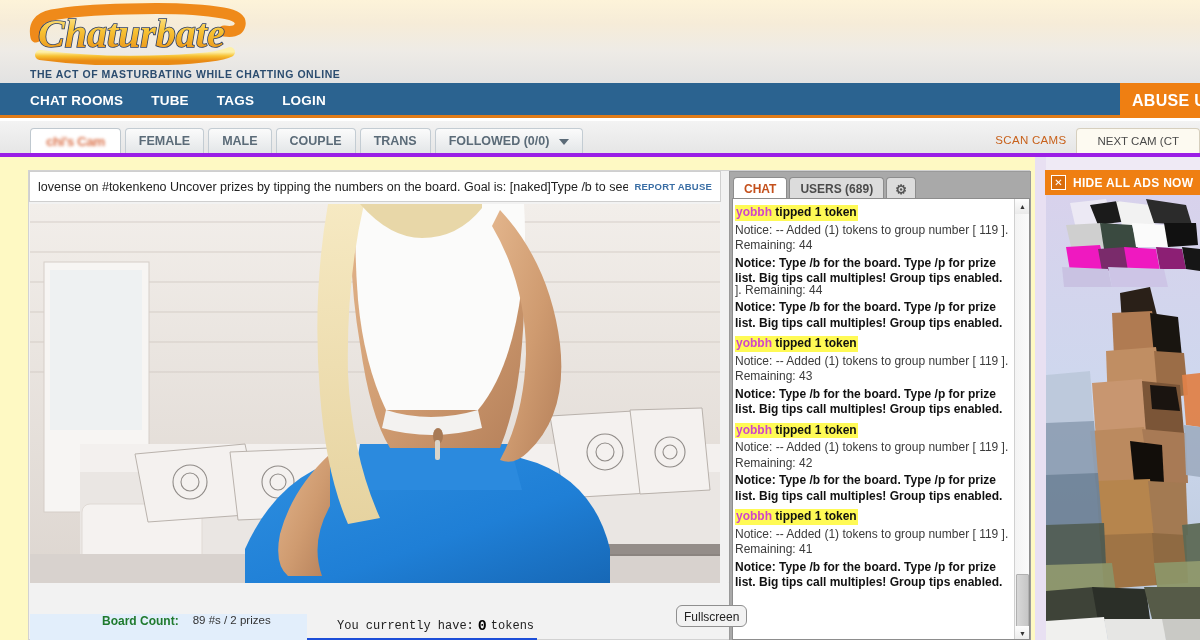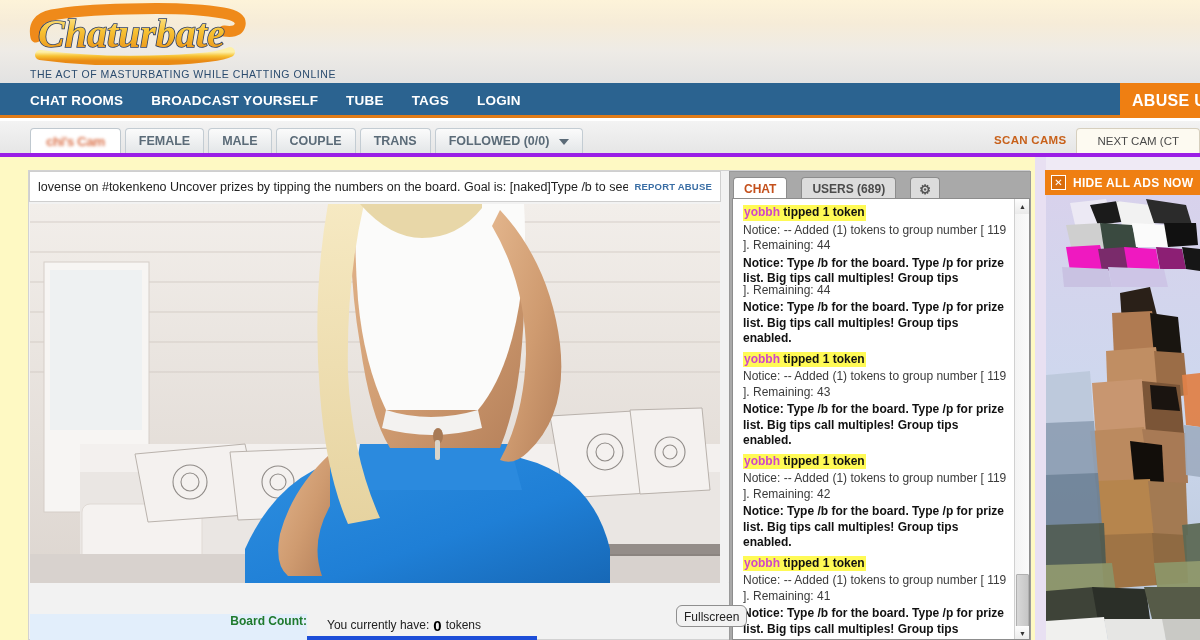--- a/index.html
+++ b/index.html
@@ -15,21 +15,21 @@
   
   .header {
     position: absolute; left: 0; top: 0; width: 1200px; height: 83px;
     background: linear-gradient(to bottom, #fdf3d9 0%, #f6ecd8 28%, #eeebe6 62%, #e2e2e2 100%);
   }
   .logo-wrap { position: absolute; left: 18px; top: 3px; width: 270px; height: 62px; }
   .logo-svg { display: block; }
   .tagline {
     position: absolute; left: 30px; top: 68px;
     font-size: 10.5px; letter-spacing: 0.55px; color: #2b4c6f;
-    font-weight: normal; white-space: nowrap;
+    font-weight: bold; white-space: nowrap;
   }
 
   
   .navbar {
     position: absolute; left: 0; top: 83px; width: 1200px; height: 35px;
     background: #2b6390;
     border-bottom: 3px solid #e07b17;
   }
   .nav-items { position: absolute; left: 30px; top: 0; height: 35px; display: flex; align-items: center; gap: 0; }
   .nav-item {
@@ -65,21 +65,21 @@
   .tab.active .obscured {
     filter: blur(1.4px); opacity: .75; letter-spacing: -0.5px;
   }
   .tab .caret {
     display: inline-block; margin-left: 6px;
     border-left: 5px solid transparent; border-right: 5px solid transparent;
     border-top: 6px solid #5b6b78; vertical-align: middle;
   }
   .subnav-right { position: absolute; right: 0; top: 7px; display: flex; align-items: flex-end; gap: 0; }
   .scan-cams {
-    font-size: 11.5px; font-weight: bold; color: #c8611b; letter-spacing: 0.3px;
+    font-size: 11.5px; font-weight: normal; color: #c8611b; letter-spacing: 0.3px;
     line-height: 25px; padding: 0 10px; cursor: pointer; white-space: nowrap;
   }
   .next-cam {
     height: 25px; line-height: 25px; padding: 0 20px;
     font-size: 11.5px; color: #4a4a4a; white-space: nowrap;
     background: #fdfaf1; border: 1px solid #d6cfbe; border-bottom: none;
     border-radius: 4px 4px 0 0; overflow: hidden; cursor: pointer;
   }
 
   
@@ -121,56 +121,56 @@
     border: 1px solid #cfcfcf; border-radius: 2px; cursor: col-resize;
   }
 
   
   .info-strip {
     position: absolute; left: 1px; top: 443px; width: 690px; height: 26px;
     display: flex; align-items: center;
   }
   .board-count-box {
     width: 277px; height: 26px; background: #e2eefb;
-    display: flex; align-items: flex-end; padding-left: 72px; gap: 14px; flex-direction: column;
+    display: flex; align-items: flex-start; padding-left: 72px; gap: 14px;
   }
   .board-count-label { font-size: 12px; font-weight: bold; color: #1f7a2e; white-space: nowrap; }
   .board-count-value { font-size: 11.5px; color: #333; white-space: nowrap; }
   .token-box {
-    height: 26px; display: flex; align-items: center; padding-left: 20px;
-    border-bottom: 4px solid #1d4ed8; margin-left: 0; width: 230px;
+    height: 26px; display: flex; align-items: center; padding-left: 30px;
+    border-bottom: 2px solid #1d4ed8; margin-left: 0; width: 230px; font-family: Liberation Mono, monospace;
   }
   .token-text { font-size: 12px; color: #222; white-space: nowrap; }
   .token-count { font-size: 15px; font-weight: bold; color: #000; }
 
   
   .chat-panel {
     position: absolute; left: 700px; top: 0; width: 302px; height: 470px;
     background: #a9a9a9; border: 1px solid #9a9a9a;
   }
   .chat-tabs {
-    position: absolute; left: 0; top: 3px; height: 25px; display: flex; align-items: flex-end; gap: 14px;
+    position: absolute; left: 0; top: 3px; height: 25px; display: flex; align-items: flex-end; gap: 2px;
     padding-left: 3px;
   }
   .chat-tab {
     height: 23px; line-height: 23px; padding: 0 10px;
     font-size: 12px; font-weight: bold; color: #4c4c4c;
     background: #dcdcdc; border: 1px solid #8d8d8d; border-bottom: none;
     border-radius: 4px 4px 0 0; cursor: pointer; white-space: nowrap;
   }
   .chat-tab.active { background: #ffffff; color: #c4501c; border-color: #8d8d8d; }
   .chat-tab.gear { padding: 0 8px; font-size: 13px; color: #555; }
 
   .chat-body {
     position: absolute; left: 2px; top: 26px; width: 298px; height: 442px;
     background: #ffffff; border: 1px solid #8d8d8d; overflow: hidden;
   }
   .chat-scroll {
     position: absolute; left: 0; top: 0; width: 283px; height: 442px;
-    padding: 3px 6px 0 10px; overflow: hidden;
+    padding: 3px 6px 0 2px; overflow: hidden;
   }
   .msg { font-size: 12px; line-height: 15.5px; margin-bottom: 2px; }
   .msg.tip { background: #fffa55; font-weight: bold; color: #111; display: inline-block; padding: 0 1px; }
   .msg.tip .uname { color: #cf46c9; }
   .msg.notice-plain { color: #3b3b3b; }
   .msg.notice-bold { color: #111; font-weight: bold; }
   .msg.clipped { height: 13px; overflow: hidden; }
 
   
   .chat-sb {
@@ -237,21 +237,20 @@
         <path d="M22 52 Q80 60 150 57 Q200 55 212 49" fill="none" stroke="url(#lg)" stroke-width="10" stroke-linecap="round"></path>
         <text x="20" y="44" font-family="'Liberation Serif', serif" font-size="40" font-weight="bold" font-style="italic" fill="url(#lg)" stroke="#2c3e66" stroke-width="1.6" paint-order="stroke">Chaturbate</text>
       </svg>
     </div>
     <div class="tagline">THE ACT OF MASTURBATING WHILE CHATTING ONLINE</div>
   </div>
 
   <div class="navbar">
     <div class="nav-items">
       <div class="nav-item">CHAT ROOMS</div>
-      <div class="nav-item">BROADCAST YOURSELF</div>
       <div class="nav-item">TUBE</div>
       <div class="nav-item">TAGS</div>
       <div class="nav-item">LOGIN</div>
     </div>
     <div class="signup-btn">ABUSE UP</div>
   </div>
 
   <div class="subnav">
     <div class="tabrow">
       <div class="tab active">

